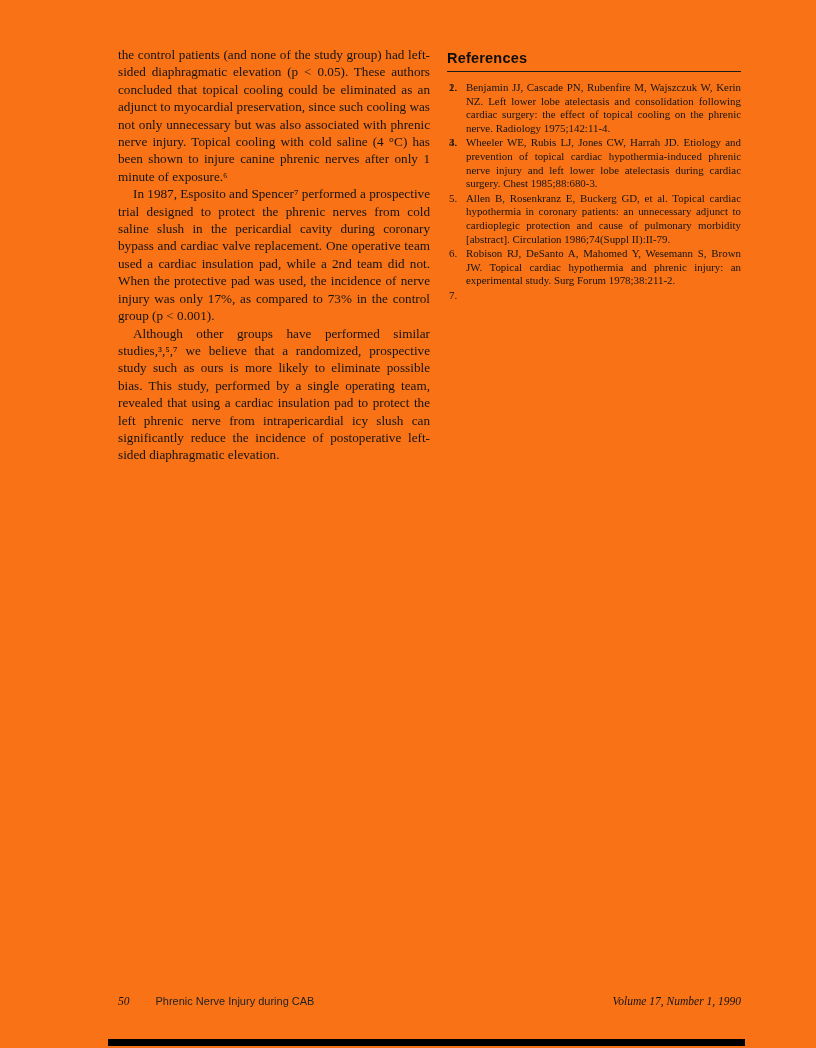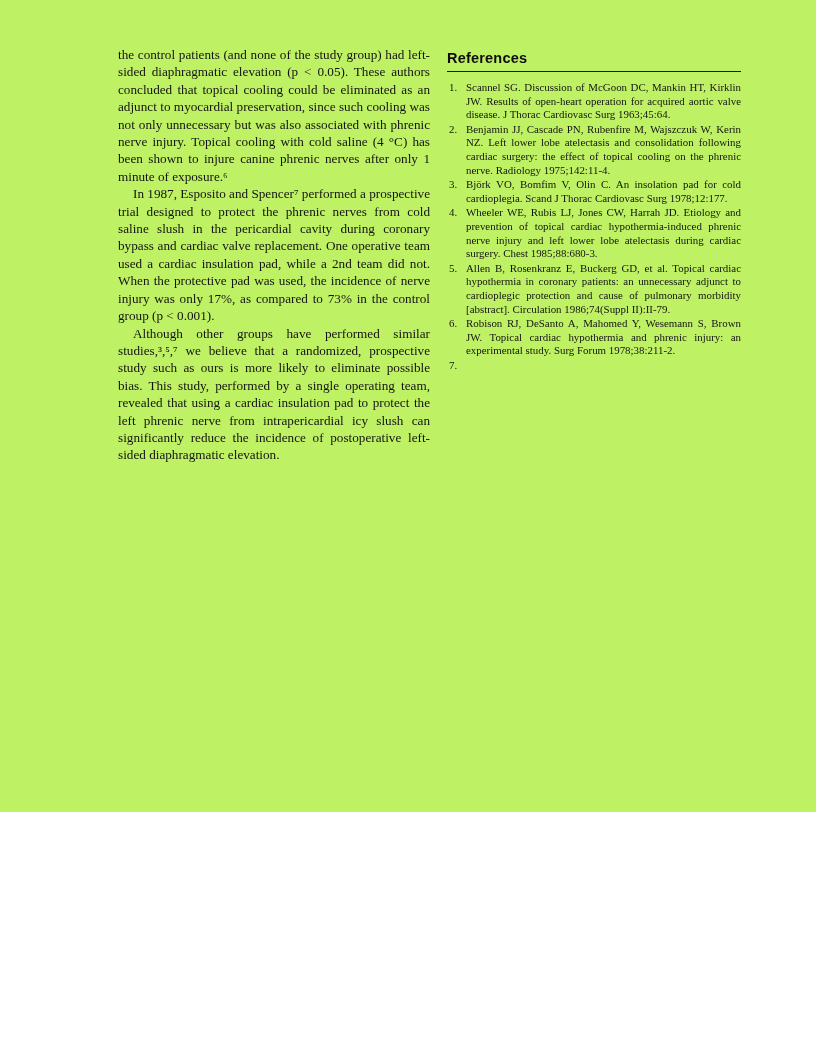--- a/index.html
+++ b/index.html
@@ -1,21 +1,21 @@
 <!DOCTYPE html>
 <html><head>
 <meta charset="utf-8">
 <style>
   * { margin: 0; padding: 0; box-sizing: border-box; }
   html, body { background: #ffffff; }
   .page {
     position: relative;
     width: 816px;
-    height: 812px;
-    background: #bef264;
+    height: 1048px;
+    background: #f97316;
     font-family: "Liberation Serif", serif;
     color: #131313;
     overflow: hidden;
   }
   .col-left {
     position: absolute;
     left: 118px;
     top: 46px;
     width: 312px;
   }
@@ -100,29 +100,27 @@
     <p class="para indent">In 1987, Esposito and Spencer⁷ performed a prospective trial designed to protect the phrenic nerves from cold saline slush in the pericardial cavity during coronary bypass and cardiac valve replacement. One operative team used a cardiac insulation pad, while a 2nd team did not. When the protective pad was used, the incidence of nerve injury was only 17%, as compared to 73% in the control group (p &lt; 0.001).</p>
     <p class="para indent">Although other groups have performed similar studies,³,⁵,⁷ we believe that a randomized, prospective study such as ours is more likely to eliminate possible bias. This study, performed by a single operating team, revealed that using a cardiac insulation pad to protect the left phrenic nerve from intrapericardial icy slush can significantly reduce the incidence of postoperative left-sided diaphragmatic elevation.</p>
   </div>
 
   <div class="col-right">
     <h2 class="ref-heading">References</h2>
     <hr class="ref-rule">
     <ol class="ref-list">
       <li class="ref-item">
         <span class="ref-num">1.</span>
-        <span class="ref-text">Scannel SG. Discussion of McGoon DC, Mankin HT, Kirklin JW. Results of open-heart operation for acquired aortic valve disease. J Thorac Cardiovasc Surg 1963;45:64.</span>
       </li>
       <li class="ref-item">
         <span class="ref-num">2.</span>
         <span class="ref-text">Benjamin JJ, Cascade PN, Rubenfire M, Wajszczuk W, Kerin NZ. Left lower lobe atelectasis and consolidation following cardiac surgery: the effect of topical cooling on the phrenic nerve. Radiology 1975;142:11-4.</span>
       </li>
       <li class="ref-item">
         <span class="ref-num">3.</span>
-        <span class="ref-text">Björk VO, Bomfim V, Olin C. An insolation pad for cold cardioplegia. Scand J Thorac Cardiovasc Surg 1978;12:177.</span>
       </li>
       <li class="ref-item">
         <span class="ref-num">4.</span>
         <span class="ref-text">Wheeler WE, Rubis LJ, Jones CW, Harrah JD. Etiology and prevention of topical cardiac hypothermia-induced phrenic nerve injury and left lower lobe atelectasis during cardiac surgery. Chest 1985;88:680-3.</span>
       </li>
       <li class="ref-item">
         <span class="ref-num">5.</span>
         <span class="ref-text">Allen B, Rosenkranz E, Buckerg GD, et al. Topical cardiac hypothermia in coronary patients: an unnecessary adjunct to cardioplegic protection and cause of pulmonary morbidity [abstract]. Circulation 1986;74(Suppl II):II-79.</span>
       </li>
       <li class="ref-item">

